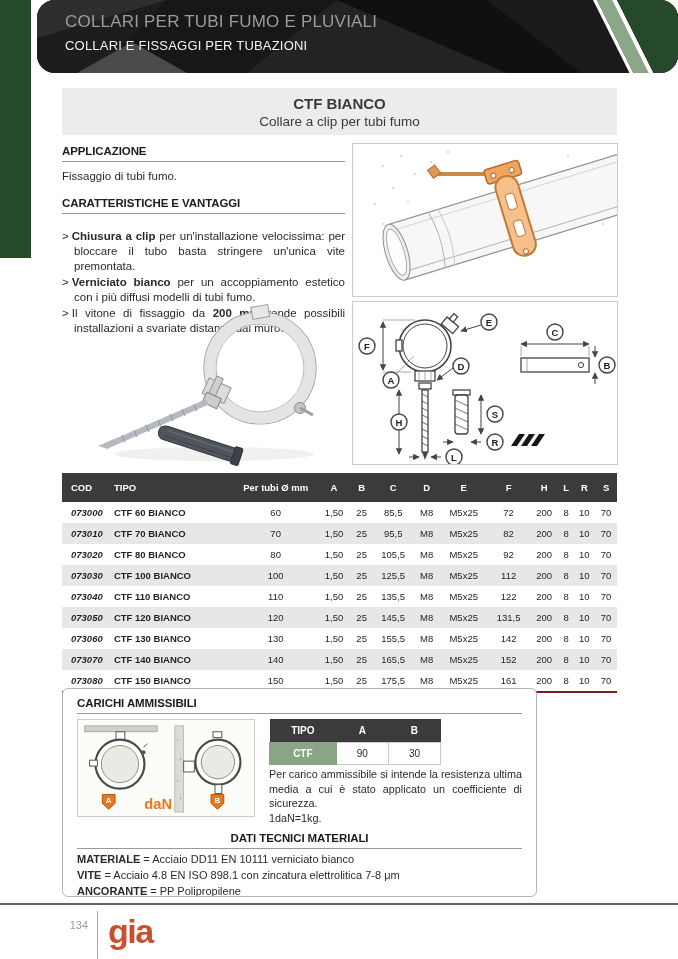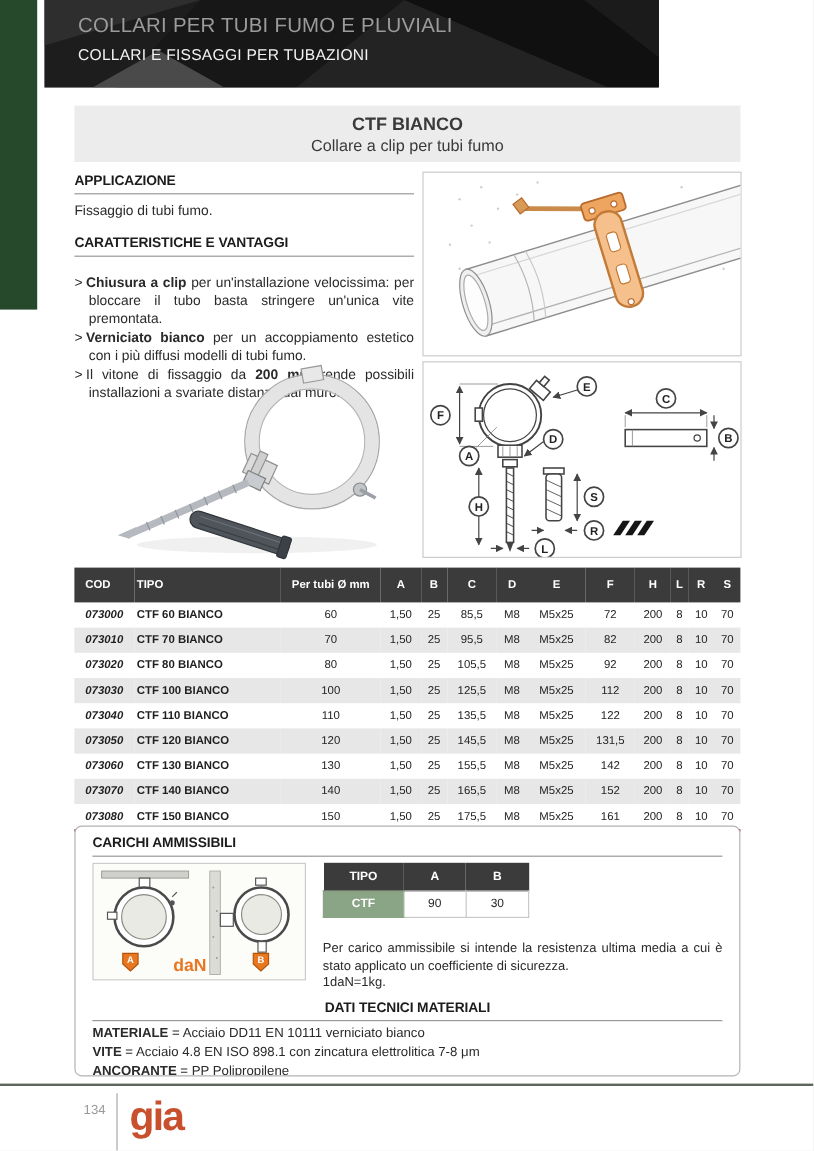--- a/index.html
+++ b/index.html
@@ -3,21 +3,21 @@
 <meta charset="utf-8">
 <style>
   * { margin:0; padding:0; box-sizing:border-box; }
   html,body { background:#fff; }
   body { font-family:"Liberation Sans", sans-serif; }
   .page { position:relative; width:678px; height:959px; background:#fff; overflow:hidden;
           outline:1px solid #d9d9d9; }
 
   
   .green-tab { position:absolute; left:0; top:0; width:31px; height:258px; background:#27492b; }
-  .banner { position:absolute; left:37px; top:0; width:512px; height:73px; background:#404040; overflow:hidden; }
+  .banner { position:absolute; left:37px; top:0; width:641px; height:73px; background:#7f1d1d; overflow:hidden;border-radius:18px; }
   .banner svg { position:absolute; left:0; top:0; }
   .banner-text { position:relative; padding:12px 0 0 28px; z-index:2; }
   .banner-title { font-size:17px; font-weight:400; color:#9b9b9b; letter-spacing:.2px; }
   .banner-sub { font-size:13px; font-weight:400; color:#f2f2f2; margin-top:6px; letter-spacing:.2px; }
 
   
   .title-box { position:absolute; left:62px; top:88px; width:555px; height:47px; background:#ececec;
                display:flex; flex-direction:column; align-items:center; justify-content:center; }
   .product-name { font-size:15px; font-weight:bold; color:#3a3a3a; }
   .product-desc { font-size:13.5px; color:#3a3a3a; margin-top:2px; }
@@ -49,32 +49,32 @@
   .spec-table th { background:#3b3b3b; color:#fff; font-weight:bold; padding:9px 2px; text-align:center; }
   .spec-table td { padding:5px 2px; text-align:center; }
   .spec-table th:nth-child(1){ width:9%;  text-align:left; padding-left:9px; }
   .spec-table th:nth-child(2){ width:22%; text-align:left; }
   .spec-table th:nth-child(3){ width:15%; }
   .spec-table td:nth-child(1){ text-align:left; padding-left:9px; font-weight:bold; font-style:italic; }
   .spec-table td:nth-child(2){ text-align:left; font-weight:bold; }
   .spec-table tbody tr:nth-child(even){ background:#e7e7e7; }
 
   
-  .bottom-box { position:absolute; left:62px; top:688px; width:555px; height:209px;
+  .bottom-box { position:absolute; left:62px; top:688px; width:475px; height:209px;
                 border:1px solid #b3b3b3; border-radius:6px; padding:8px 14px 6px; background:#fff; overflow:hidden; }
   .loads-row { display:flex; margin-top:5px; }
   .loads-fig { width:178px; height:98px; border:1px solid #cccccc; background:#fcfcf9; flex:none; }
   .loads-right { flex:1; margin-left:14px; }
   .loads-table { width:172px; border-collapse:collapse; font-size:10px; }
   .loads-table th { background:#3b3b3b; color:#fff; font-weight:bold; padding:6px 4px; text-align:center; }
   .loads-table th:first-child { width:86px; }
   .loads-table td { padding:5px 20px; text-align:center; border:1px solid #c9c9c9; background:#fff; color:#1f1f1f; }
   .loads-table td:first-child { background:#8aa585; color:#fff; font-weight:bold; border-color:#8aa585; }
   .note { font-size:10.8px; line-height:1.35; text-align:justify; color:#2a2a2a; }
-  .note-block { margin-top:18px; }
+  .note-block { margin-top:2px; }
   .mat-h { margin-top:7px;text-align:center; }
   .mat-list { margin-top:3px; }
   .mat-row { font-size:11px; line-height:1.45; color:#2a2a2a; }
   .mat-row b { margin-right:3px; }
 
   
   .footer-line { position:absolute; left:0; top:903px; width:678px; height:2px; background:#5c665c; }
   .page-num { position:absolute; left:60px; top:919px; width:28px; text-align:right;
               font-size:11px; color:#9a9a9a; }
   .footer-divider { position:absolute; left:97px; top:911px; width:1px; height:48px; background:#aaaaaa; }

